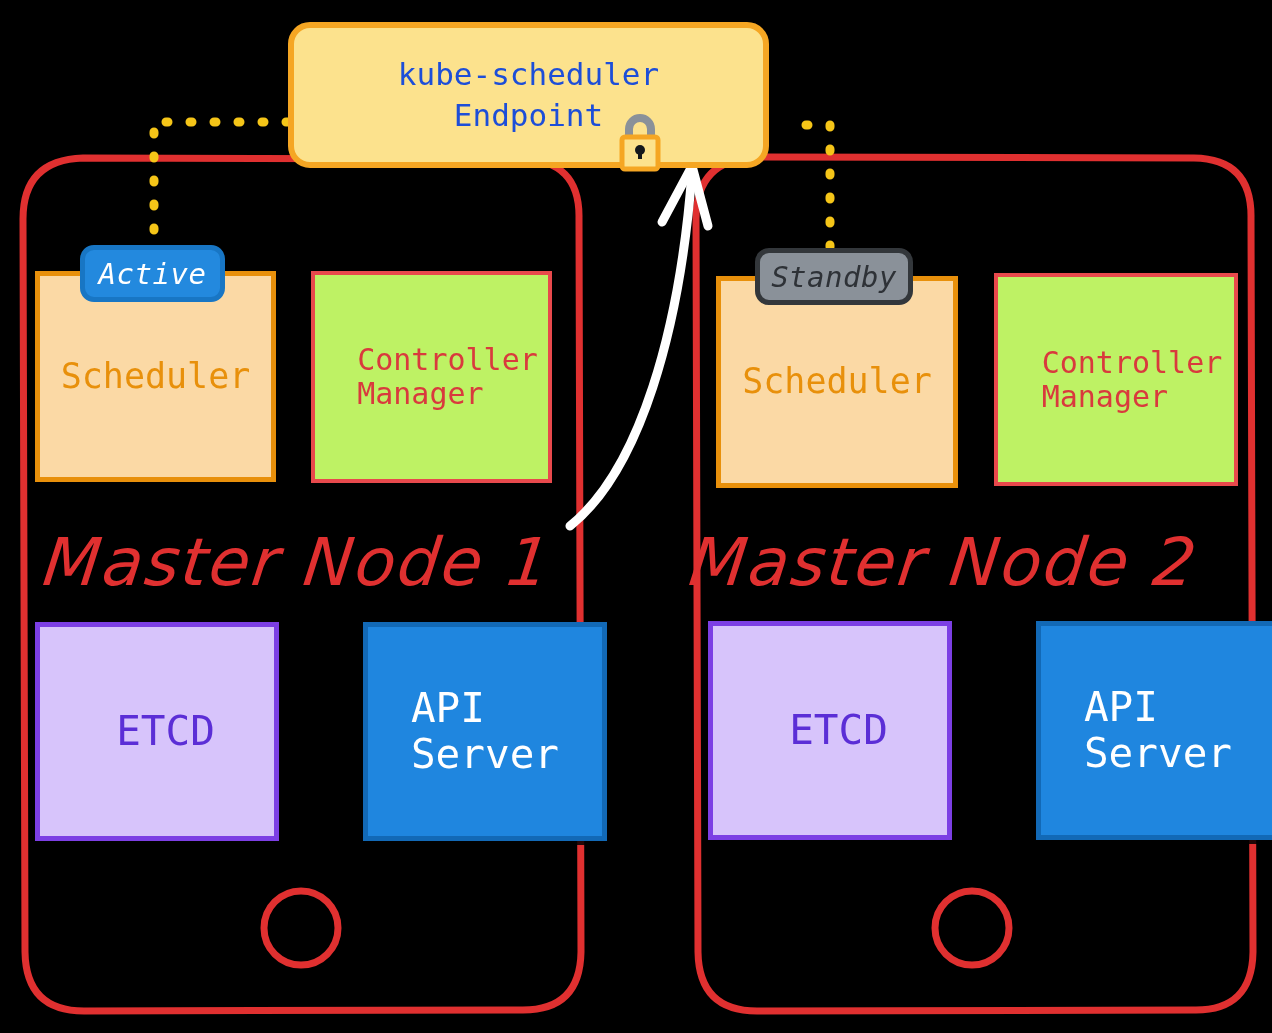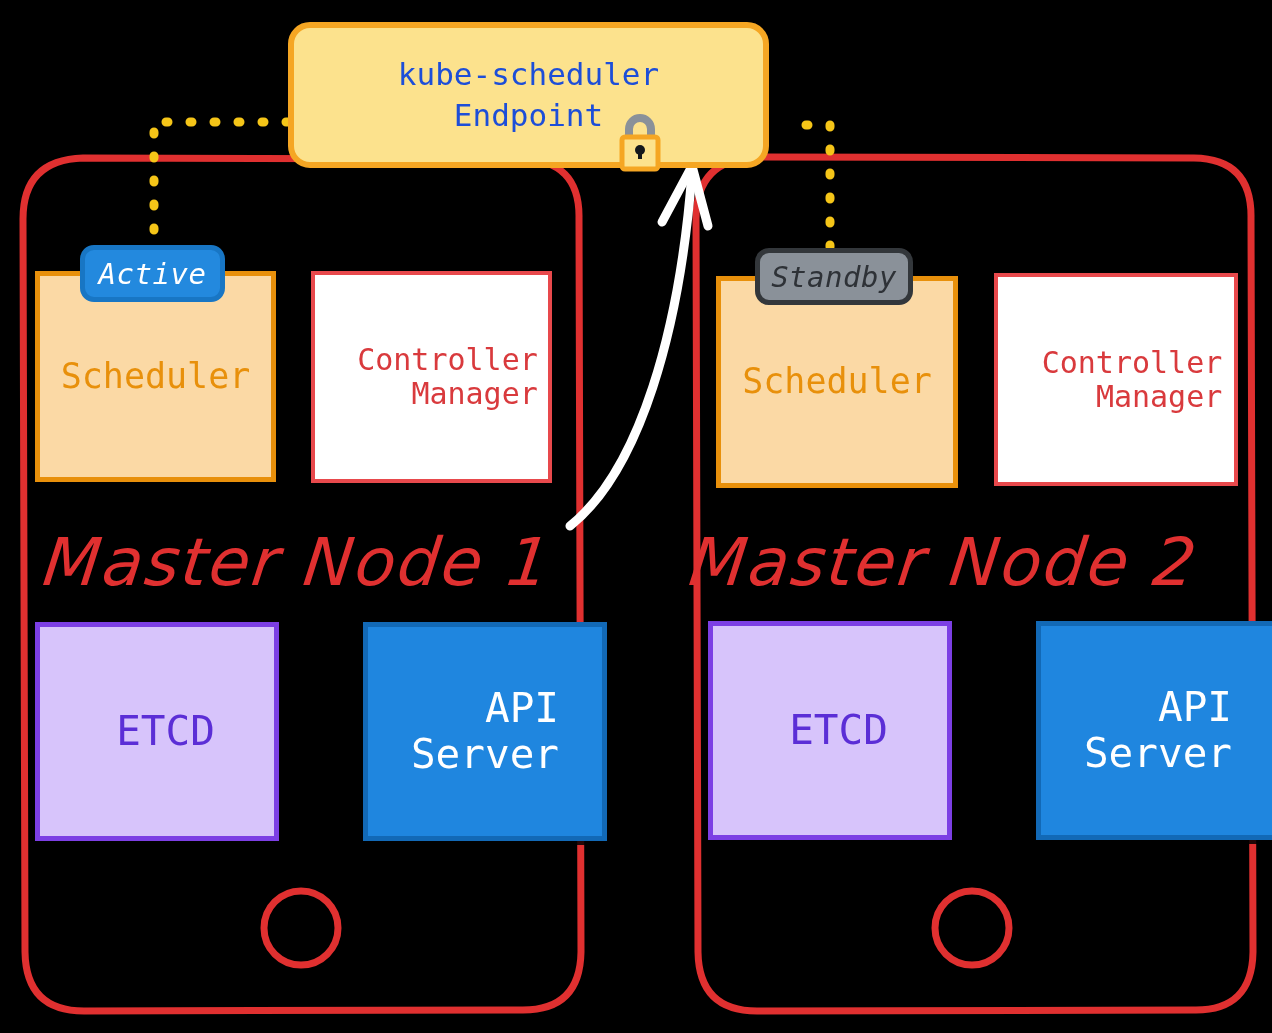--- a/index.html
+++ b/index.html
@@ -27,35 +27,35 @@
     pointer-events: none;
   }
 
   
   .comp-box {
     position: absolute;
     box-sizing: border-box;
     display: flex;
     align-items: center;
     justify-content: center;
-    text-align: right;
+    text-align: left;
     line-height: 1.12;
     white-space: pre-line;
     font-family: "DejaVu Sans Mono", monospace;
   }
 
   .box-scheduler {
     background: #FBD9A5;
     border: 5px solid #E8900B;
     color: #E8900B;
     font-size: 35px;
     box-shadow: 4px 4px 0 rgba(0,0,0,0.85);
   }
   .box-controller {
-    background: #ffffff;
+    background: #bef264;
     border: 4px solid #E8494C;
     color: #D93A3D;
     font-size: 30px;
     box-shadow: 4px 4px 0 rgba(0,0,0,0.85);
     padding-left: 32px;
   }
   .box-etcd {
     background: #D7C4FB;
     border: 5px solid #7C3FE4;
     color: #5B2ED6;

